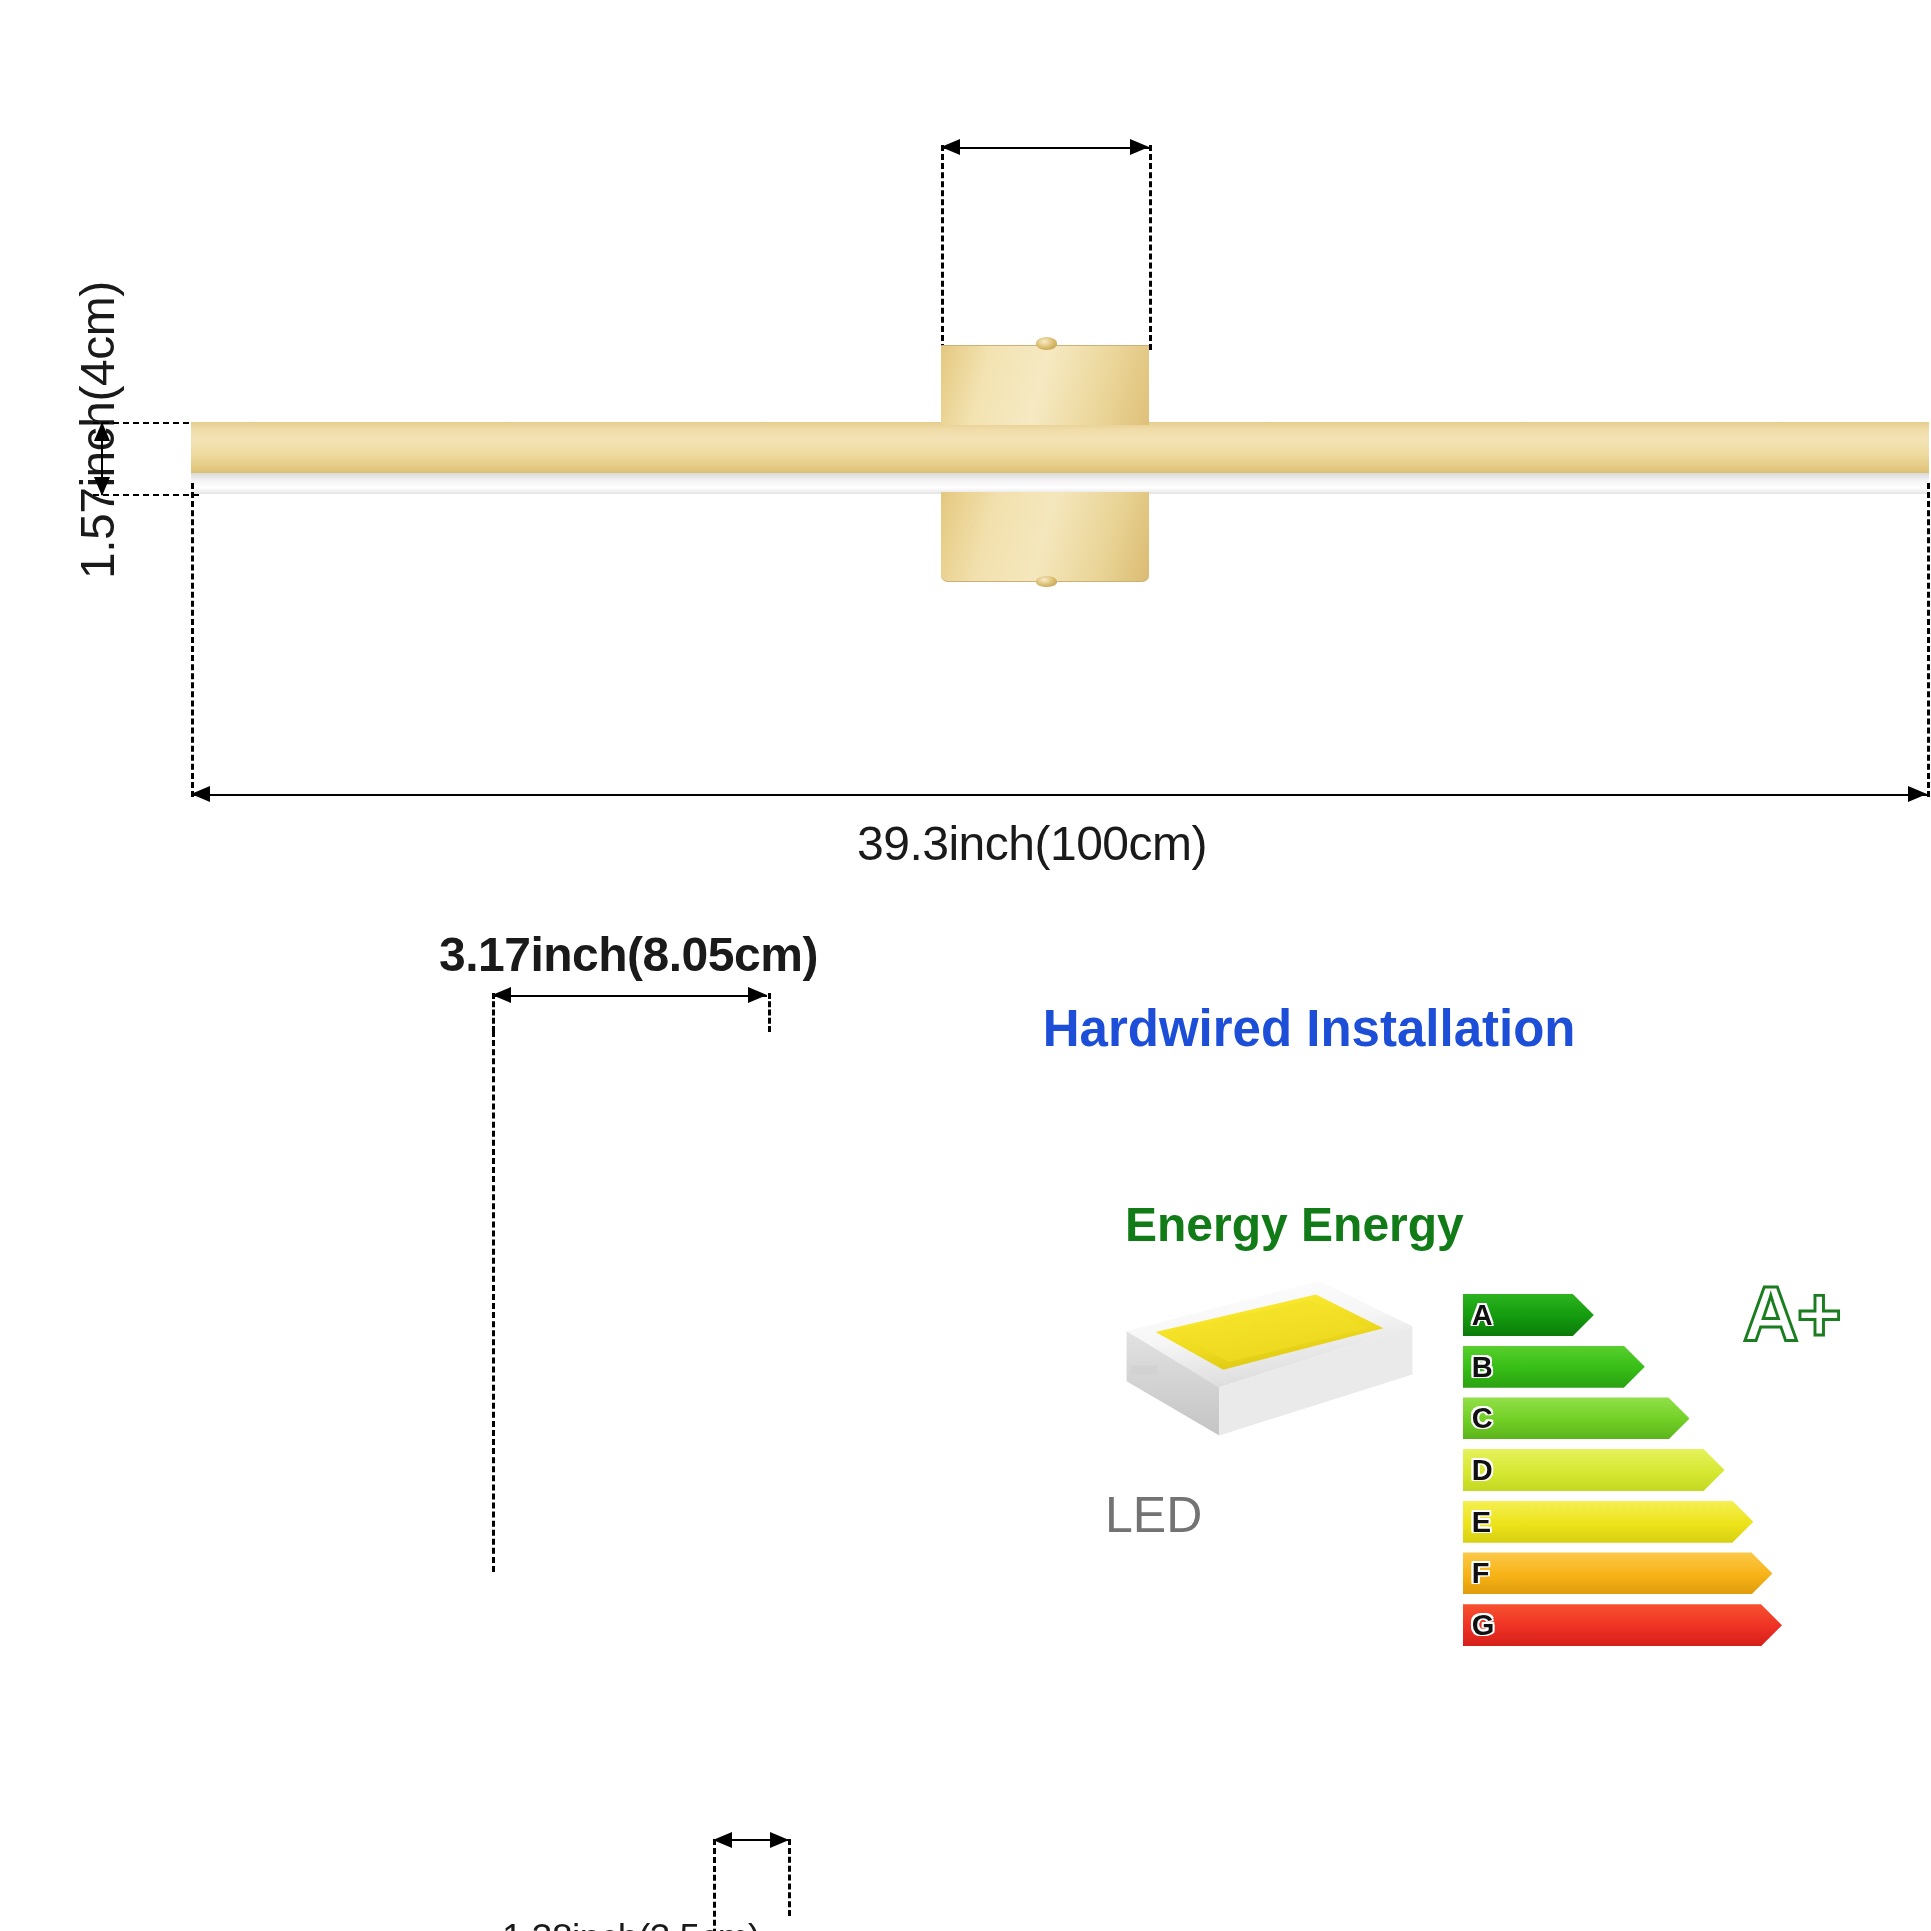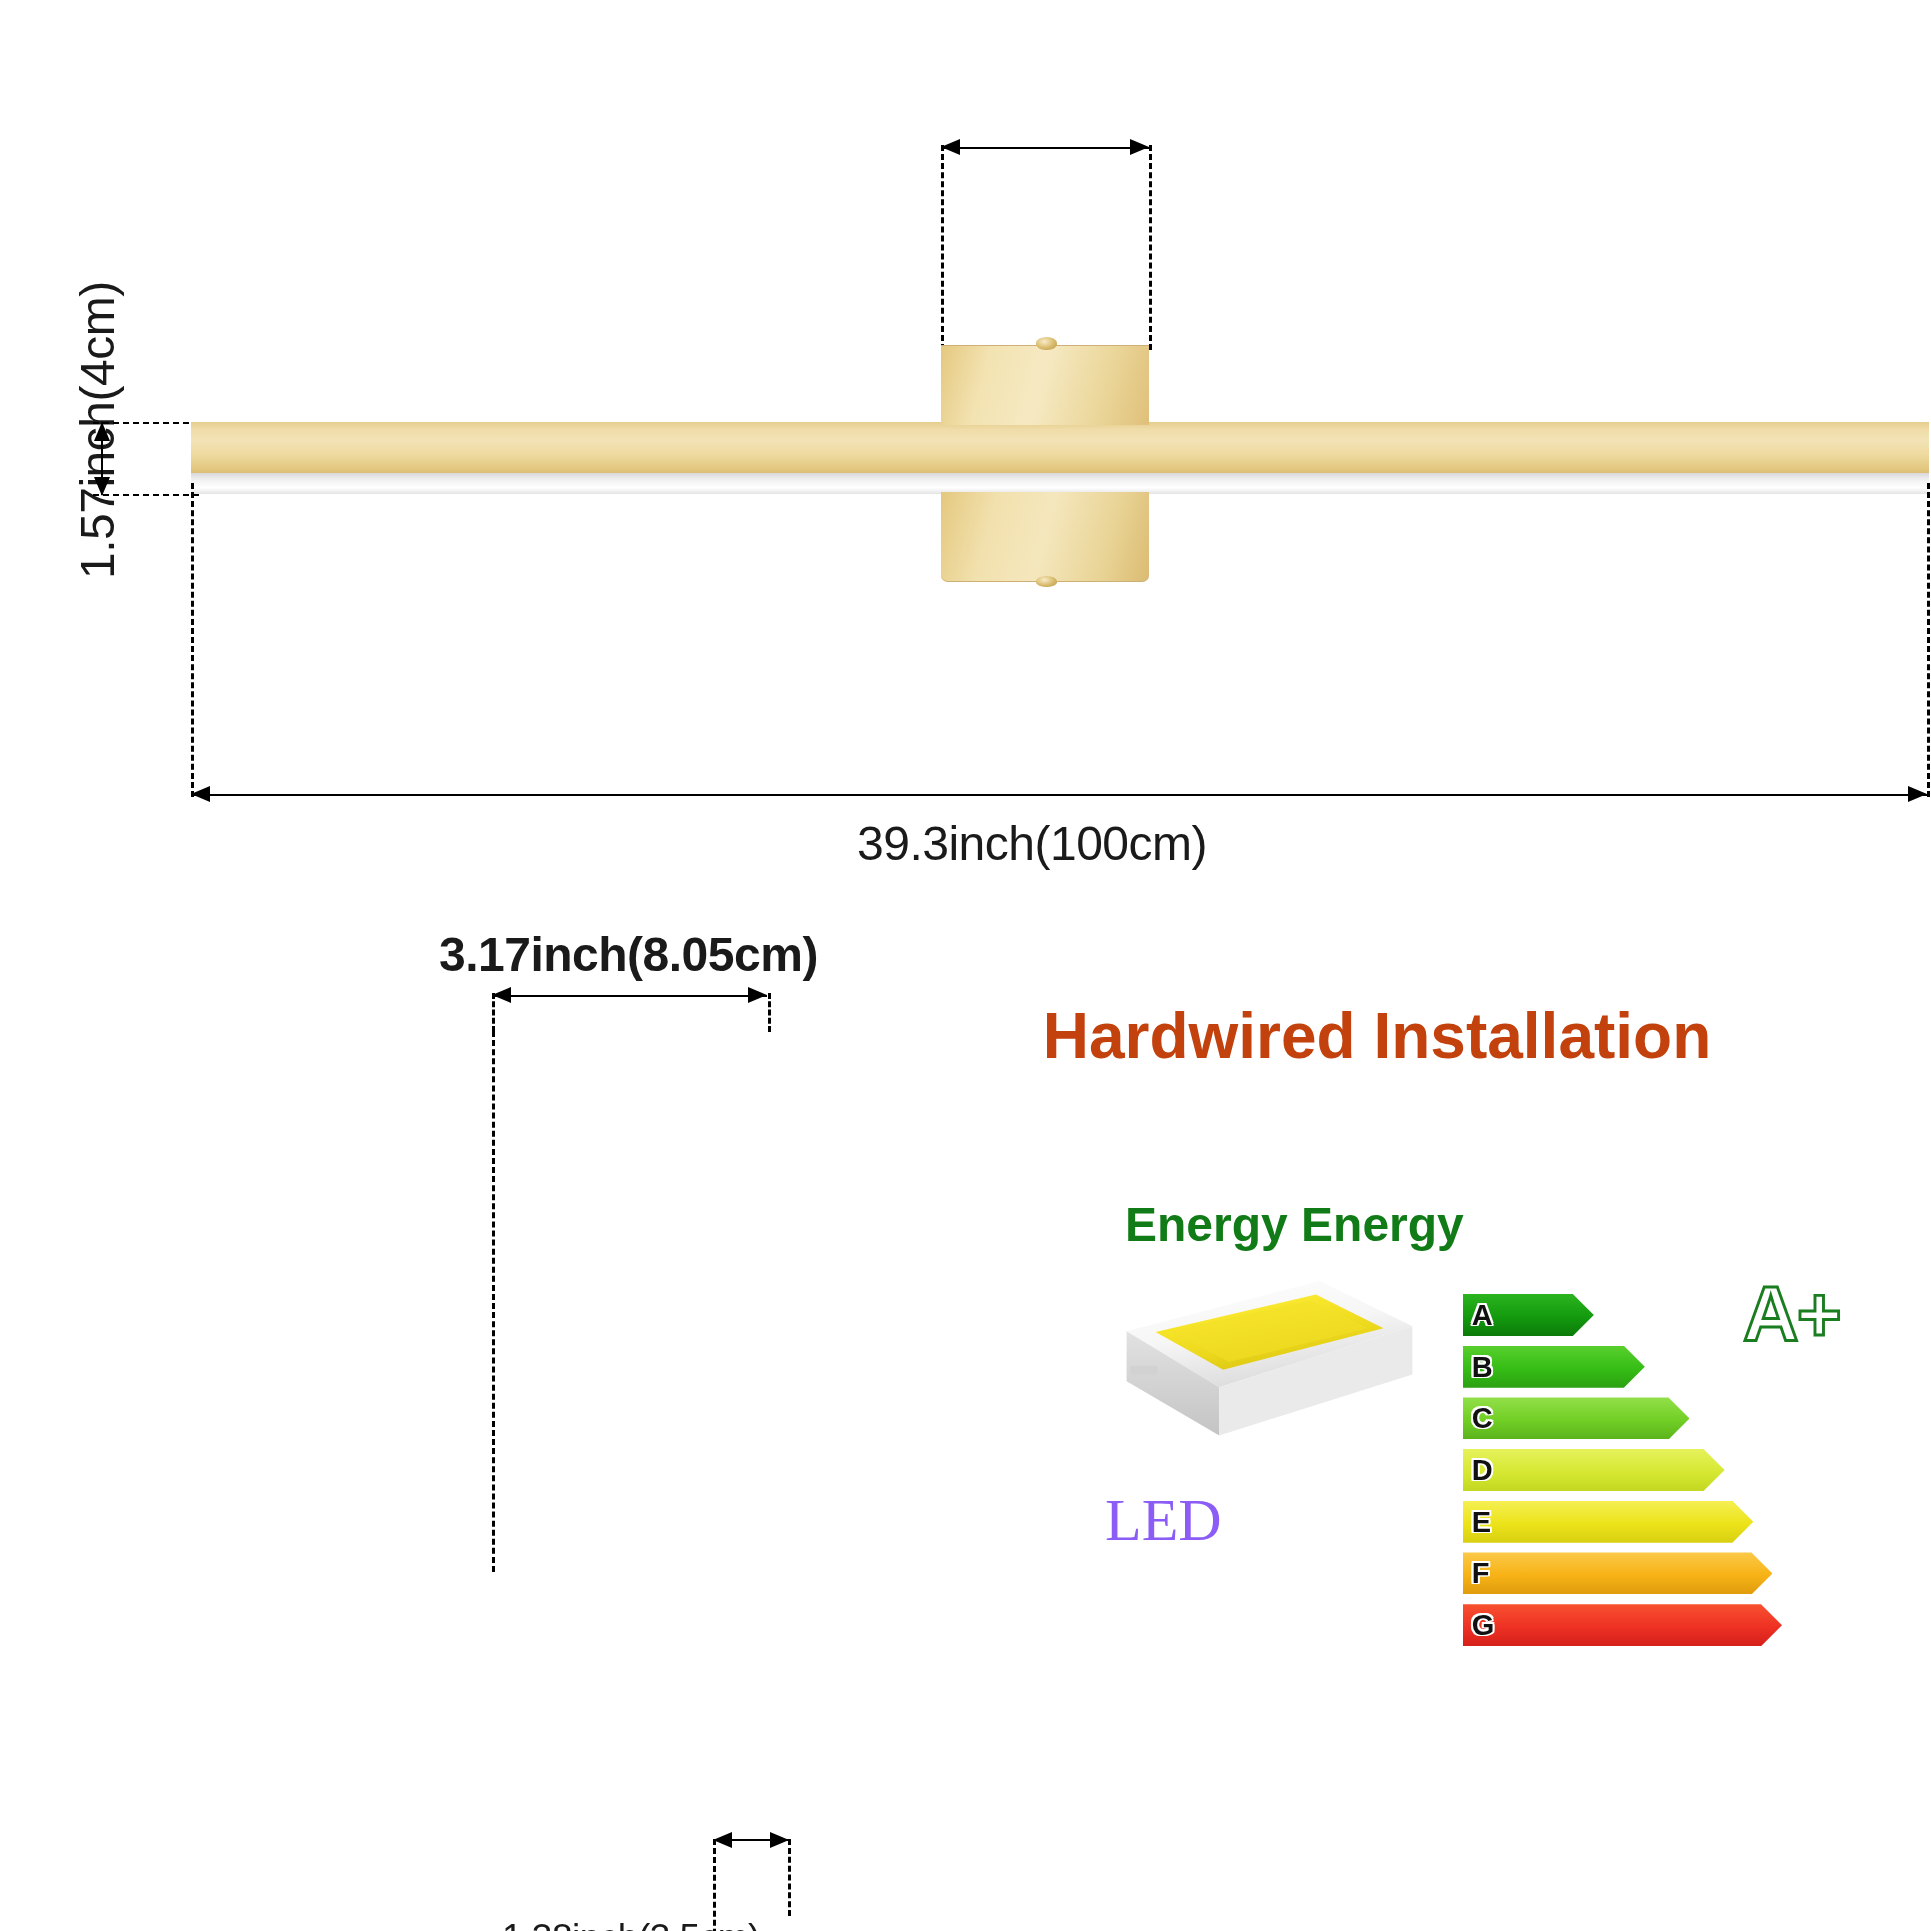--- a/index.html
+++ b/index.html
@@ -40,23 +40,23 @@
     background:linear-gradient(105deg,#e4c87f 0%,#f2e1ae 25%,#f5e7bd 50%,#e9d496 78%,#dbbb72 100%);
     border-bottom:1.9px solid #cdb075;
     border-radius:0 0 6.8px 6.8px;
   }
   .screw-top{
     background:radial-gradient(ellipse at 40% 35%,#f8ecc6 0%,#d8b96a 55%,#b99a4c 100%);
     border-radius:50% 50% 45% 45%;
   }
 
   
-  .hdr-gold{font-size:64px;font-weight:bold;color:#c2410c;white-space:nowrap;}
+  .hdr-gold{font-size:51px;font-weight:bold;color:#1d4ed8;white-space:nowrap;}
   .hdr-green{font-size:48px;font-weight:bold;color:#117b17;white-space:nowrap;}
-  .led-label{font-size:60px;color:#8b5cf6;white-space:nowrap;line-height:1.12;font-family:Liberation Serif, serif;}
+  .led-label{font-size:50px;color:#737373;white-space:nowrap;line-height:1.12;}
   .aplus{font-size:77px;font-weight:bold;color:#1a7d1f;-webkit-text-stroke:2.9px #1a7d1f;
          color:transparent;white-space:nowrap;letter-spacing:-1.9px;}
 
   
   .erow{position:relative;height:42px;margin-bottom:9.7px;}
   .ebar{position:absolute;left:0;top:0;height:42px;
         clip-path:polygon(0 0, calc(100% - 21px) 0, 100% 50%, calc(100% - 21px) 100%, 0 100%);}
   .eletter{position:absolute;left:8.7px;top:50%;transform:translateY(-50%);
            font-size:29px;font-weight:bold;color:#111;
            text-shadow:-1.9px -1.9px 0 #fff,1.9px -1.9px 0 #fff,-1.9px 1.9px 0 #fff,1.9px 1.9px 0 #fff,

